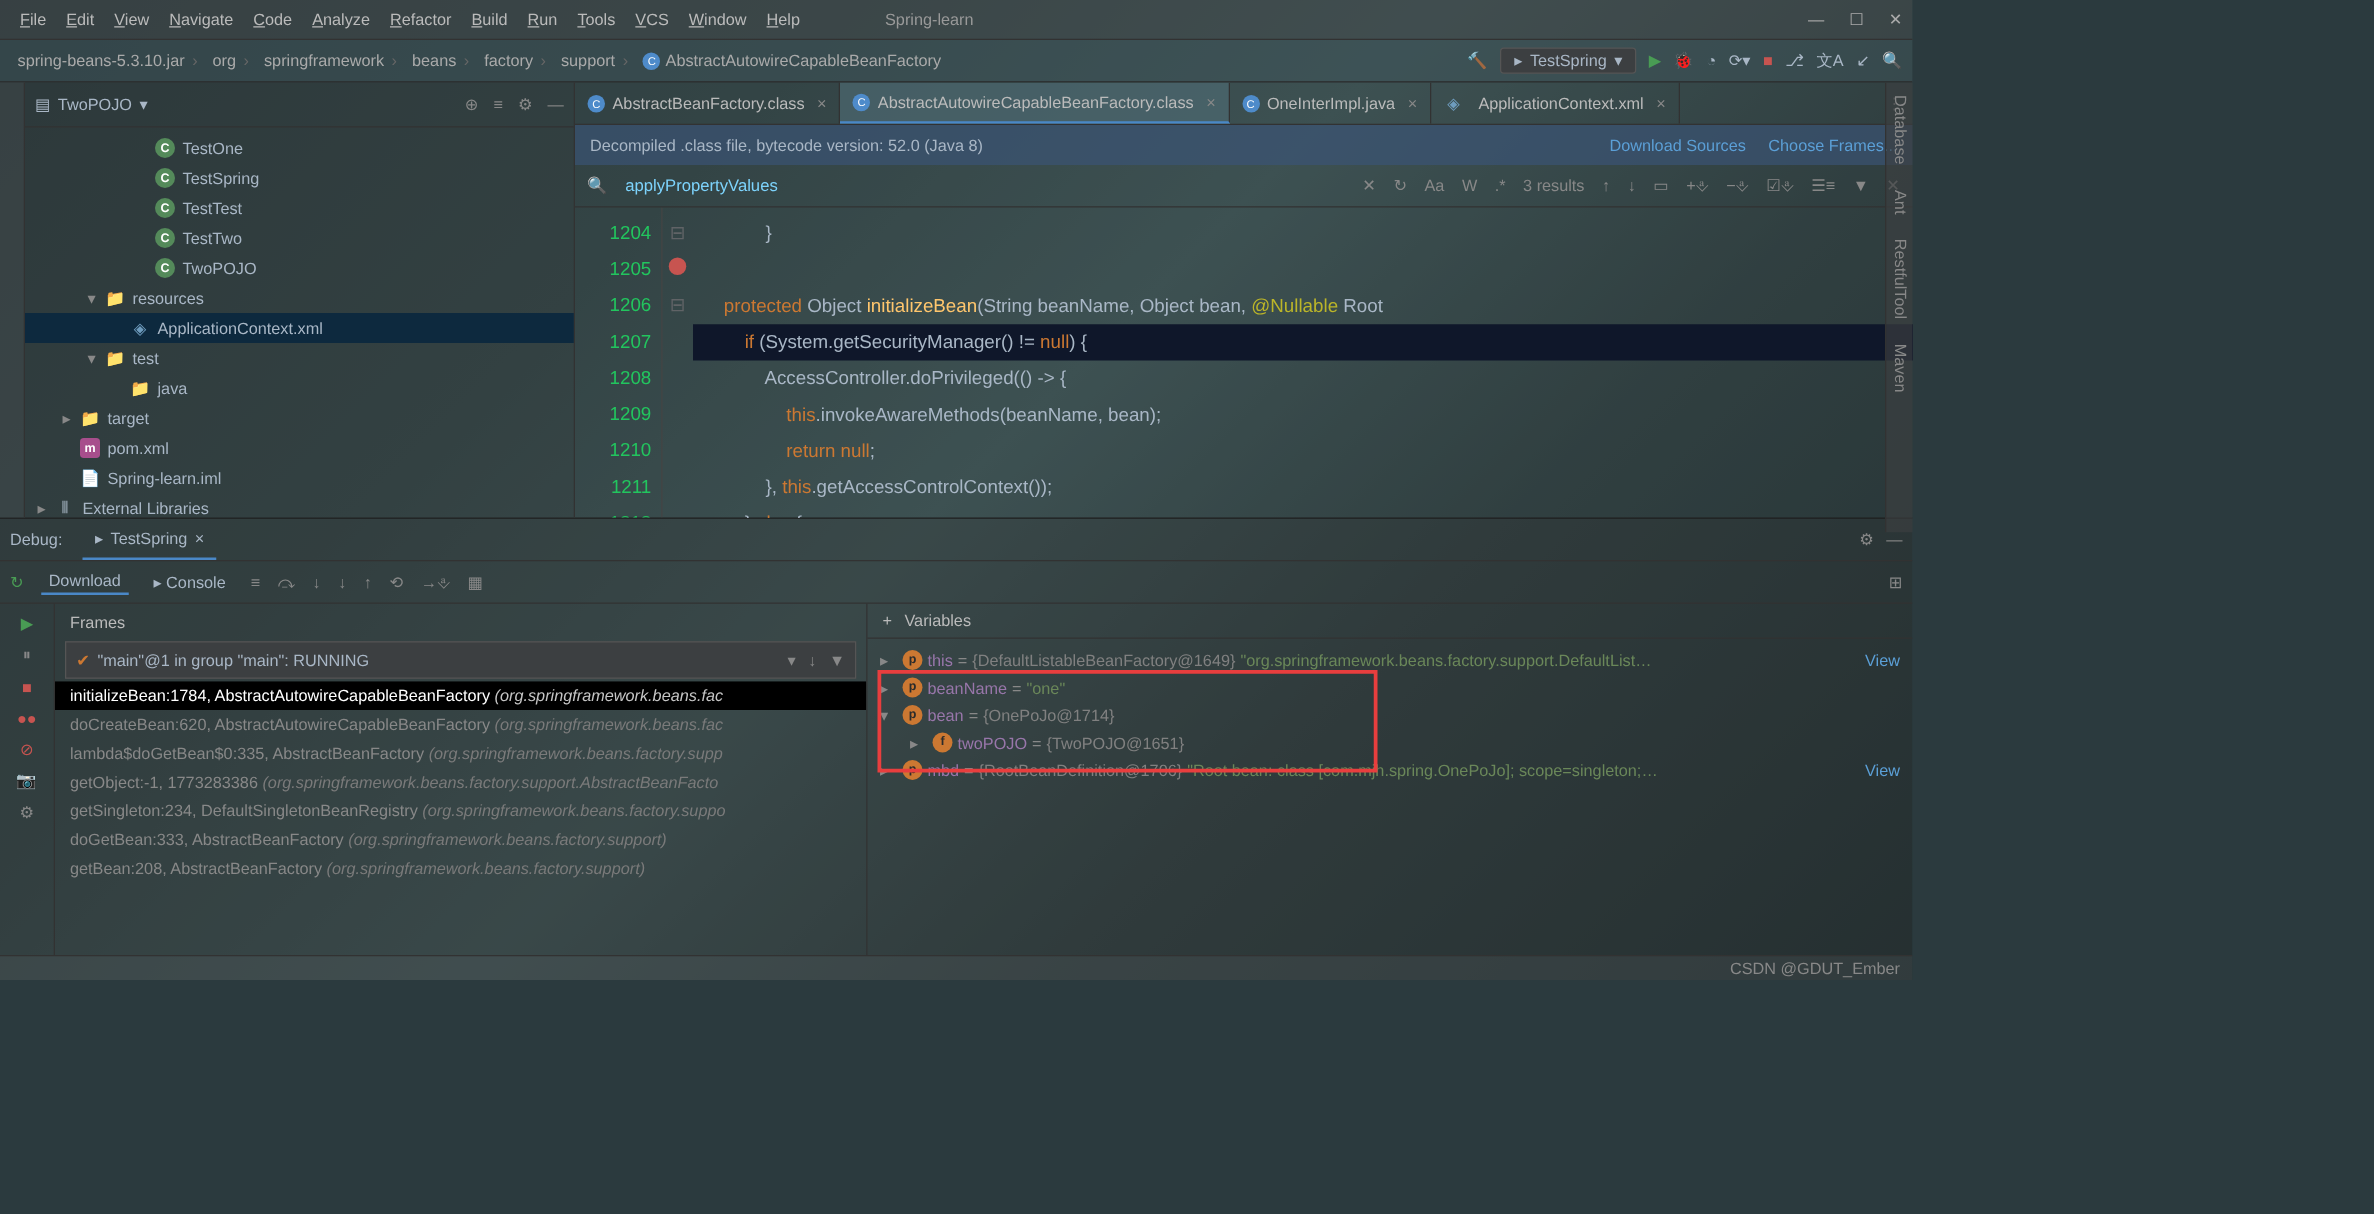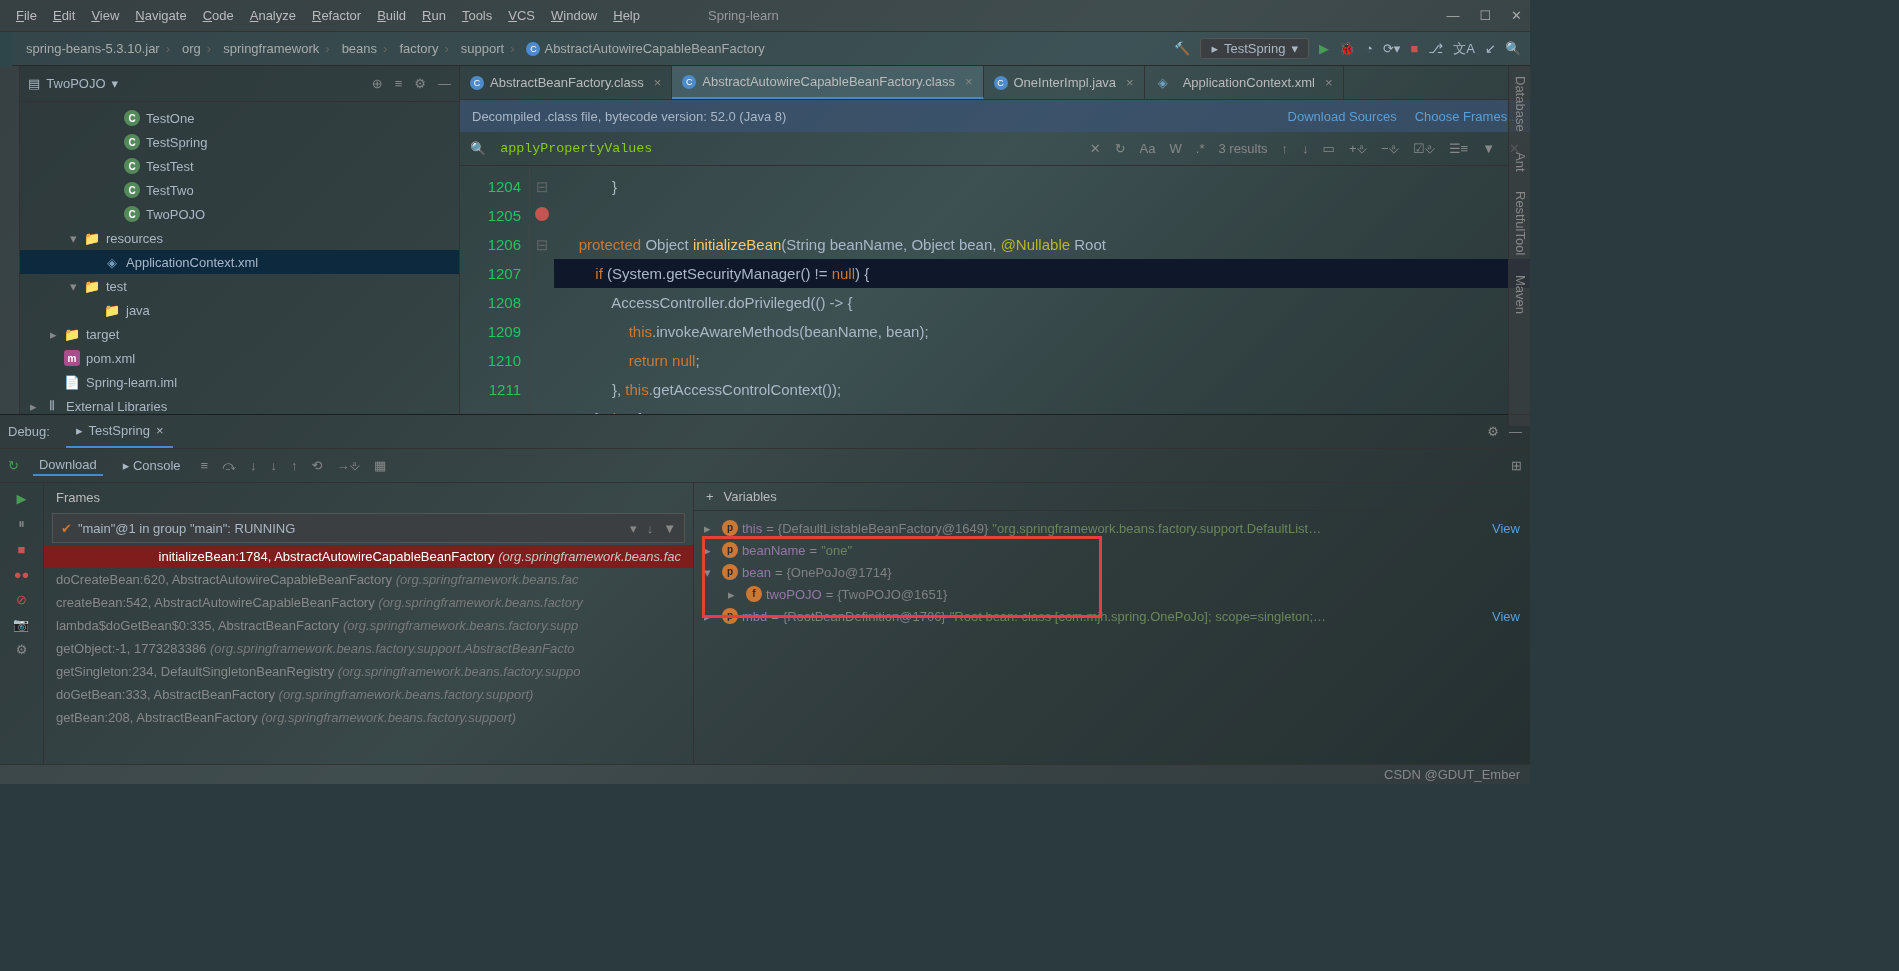--- a/index.html
+++ b/index.html
@@ -3,21 +3,21 @@
 <meta charset="utf-8">
 <style>
 * { box-sizing: border-box; margin: 0; padding: 0; font-family: "Segoe UI", Arial, sans-serif; }
 body { background: #2b3a3e; color: #a9b7c6; font-size: 13px; overflow: hidden; width: 1530px; height: 784px; position: relative; }
 .bg { position: absolute; inset: 0; background: linear-gradient(135deg, #2d4448 0%, #3a5658 30%, #4a6b6d 50%, #354e50 70%, #1e3538 100%); z-index: -1; }
 .menubar { height: 32px; background: #3c3f41aa; display: flex; align-items: center; padding: 0 8px; border-bottom: 1px solid #323232; }
 .menubar .item { padding: 0 8px; color: #bbb; cursor: pointer; }
 .menubar .item u { text-decoration: underline; }
 .menubar .title { margin-left: 60px; color: #999; }
 .winctrl { margin-left: auto; display: flex; gap: 20px; color: #aaa; }
-.navbar { height: 34px; background: #37474baa; display: flex; align-items: center; padding: 0 8px; border-bottom: 1px solid #2a2a2a; margin-left: 12px; }
+.navbar { height: 34px; background: #37474baa; display: flex; align-items: center; padding: 0 8px; border-bottom: 1px solid #2a2a2a; }
 .crumb { color: #aaa; padding: 0 6px; }
 .crumb.sep::after { content: "›"; margin-left: 6px; color: #666; }
 .crumb .cicon { display: inline-block; width: 14px; height: 14px; border-radius: 50%; background: #4e8bca; color: #fff; font-size: 9px; text-align: center; line-height: 14px; margin-right: 4px; vertical-align: middle; }
 .navright { margin-left: auto; display: flex; align-items: center; gap: 10px; }
 .runcfg { background: #3c3f41; border: 1px solid #555; padding: 2px 10px; border-radius: 3px; display: flex; align-items: center; gap: 6px; }
 .body { display: flex; height: calc(100% - 32px - 34px - 350px - 20px); }
 .sidebar { width: 20px; background: #3c3f41aa; border-right: 1px solid #323232; }
 .proj { width: 440px; background: rgba(43,43,43,0.5); border-right: 1px solid #323232; display: flex; flex-direction: column; }
 .proj-header { height: 36px; display: flex; align-items: center; padding: 0 8px; border-bottom: 1px solid #323232; }
 .proj-header .lbl { display: flex; align-items: center; gap: 6px; }
@@ -33,21 +33,21 @@
 .ficon.m { background: #a74e8c; color: #fff; font-size: 10px; font-weight: bold; }
 .editor { flex: 1; display: flex; flex-direction: column; background: rgba(43,43,43,0.4); min-width: 0; }
 .tabs { height: 34px; display: flex; align-items: center; border-bottom: 1px solid #323232; overflow: hidden; }
 .tab { padding: 0 10px; height: 100%; display: flex; align-items: center; gap: 6px; color: #bbb; cursor: pointer; border-right: 1px solid #323232; white-space: nowrap; }
 .tab.active { background: #4e6a73aa; border-bottom: 2px solid #4a88c7; }
 .tab .close { color: #888; margin-left: 4px; }
 .banner { height: 32px; background: #3b5477aa; display: flex; align-items: center; padding: 0 12px; }
 .banner .links { margin-left: auto; display: flex; gap: 18px; }
 .banner .links span { color: #5b9fd6; cursor: pointer; }
 .findbar { height: 34px; display: flex; align-items: center; padding: 0 10px; border-bottom: 1px solid #323232; gap: 10px; }
-.findbar input { background: transparent; border: none; color: #84cc16; outline: none; flex: 0 0 400px; font-family: Liberation Mono, monospace; }
+.findbar input { background: transparent; border: none; color: #7dd3fc; outline: none; flex: 0 0 400px; }
 .findbar .srch { color: #888; margin-right: 4px; }
 .findbar .ctrls { margin-left: auto; display: flex; gap: 14px; color: #888; align-items: center; }
 .code { flex: 1; display: flex; font-family: "Consolas", monospace; font-size: 15px; overflow: hidden; }
 .gutter { width: 70px; text-align: right; padding: 6px 8px 6px 0; color: #22c55e; line-height: 29px; border-right: 1px solid #444; }
 .fold { width: 24px; padding: 6px 0; line-height: 29px; text-align: center; color: #606366; }
 .src { flex: 1; padding: 6px 0; line-height: 29px; white-space: pre; overflow-x: auto; }
 .src .ln { padding-left: 8px; height: 29px; }
 .src .ln.bp { background: #0f172a; }
 .kw { color: #cc7832; }
 .mthd { color: #ffc66d; }
@@ -69,21 +69,21 @@
 .green { color: #499c54; }
 .red { color: #c75450; }
 .blue { color: #4a88c7; }
 .orange { color: #cc7832; }
 .frames { width: 650px; border-right: 1px solid #323232; display:flex; flex-direction: column; }
 .frames .hdr2 { height: 28px; display:flex; align-items:center; padding: 0 12px; color:#bbb; }
 .frames .sel2 { height: 30px; display:flex; align-items:center; padding: 0 8px; background: #3c3f41; border: 1px solid #555; margin: 2px 8px; }
 .frames .sel2 .right2 { margin-left:auto; display:flex; gap: 10px; color: #888; }
 .frames .list { flex:1; overflow:auto; }
 .frames .frow { padding: 4px 12px; color: #888; }
-.frames .frow.sel { background: #7f1d1d; color: #fff; text-align: right; }
+.frames .frow.sel { background: #000000; color: #fff; }
 .frames .fital { font-style: italic; color: #7a7a7a; }
 .frames .frow.sel .fital { color: #c5c5c5; }
 .vars { flex:1; display:flex; flex-direction: column; }
 .vars .hdr2 { height: 28px; display:flex; align-items:center; padding: 0 12px; color:#bbb; border-bottom: 1px solid #323232; }
 .vartree { flex:1; padding: 6px 0; overflow: auto; position: relative; }
 .vrow { display:flex; align-items:center; padding: 3px 10px; gap: 4px; }
 .vrow .arrow { width: 14px; color: #888; }
 .picon { width:16px; height:16px; border-radius:50%; background:#cc7832; color:#2b2b2b; font-size:10px; font-weight:bold; text-align:center; line-height:16px; }
 .picon.f { background:#cc7832; }
 .vname { color: #9876aa; }
@@ -354,21 +354,20 @@
         <span style="margin-left:6px">"main"@1 in group "main": RUNNING</span>
         <span class="right2">
           <span>▾</span>
           <span>↓</span>
           <span>▼</span>
         </span>
       </div>
       <div class="list" id="framelist">
           <div class="frow sel">initializeBean:1784, AbstractAutowireCapableBeanFactory <span class="fital">(org.springframework.beans.fac</span></div>
           <div class="frow">doCreateBean:620, AbstractAutowireCapableBeanFactory <span class="fital">(org.springframework.beans.fac</span></div>
-          <div class="frow">createBean:542, AbstractAutowireCapableBeanFactory <span class="fital">(org.springframework.beans.factory</span></div>
           <div class="frow">lambda$doGetBean$0:335, AbstractBeanFactory <span class="fital">(org.springframework.beans.factory.supp</span></div>
           <div class="frow">getObject:-1, 1773283386 <span class="fital">(org.springframework.beans.factory.support.AbstractBeanFacto</span></div>
           <div class="frow">getSingleton:234, DefaultSingletonBeanRegistry <span class="fital">(org.springframework.beans.factory.suppo</span></div>
           <div class="frow">doGetBean:333, AbstractBeanFactory <span class="fital">(org.springframework.beans.factory.support)</span></div>
           <div class="frow">getBean:208, AbstractBeanFactory <span class="fital">(org.springframework.beans.factory.support)</span></div>
         </div>
     </div>
     <div class="vars">
       <div class="hdr2">
         <span style="margin-right:10px">+</span>

